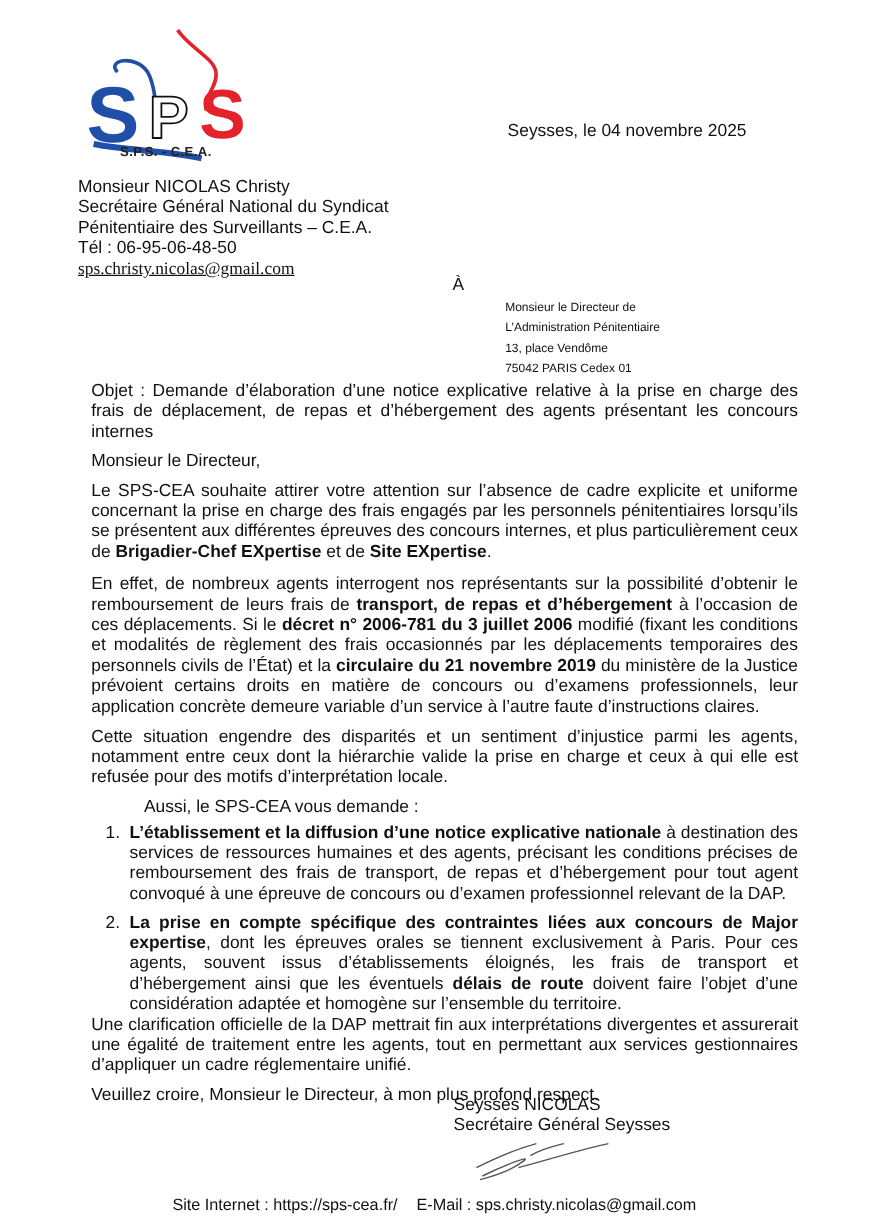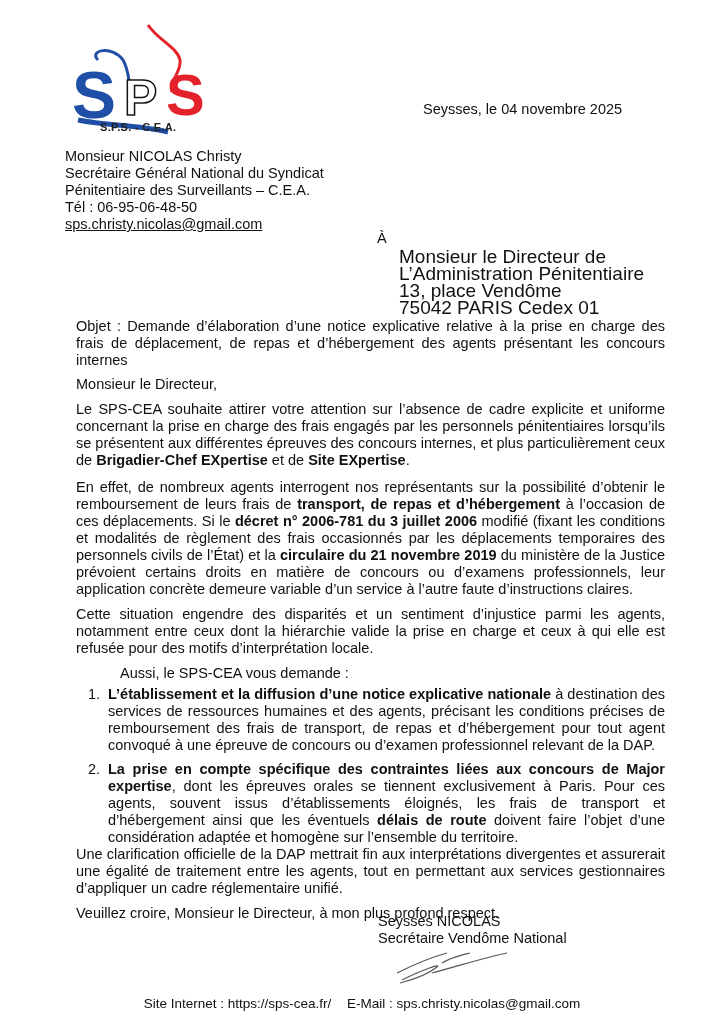--- a/index.html
+++ b/index.html
@@ -3,23 +3,23 @@
 <meta charset="utf-8">
 <style>
   html, body { margin: 0; padding: 0; background: #ffffff; }
   body { width: 724px; height: 1024px; position: relative; overflow: hidden;
          font-family: "Liberation Sans", sans-serif; color: #111; }
   .page { position: absolute; left: 0; top: 0; width: 724px; height: 1024px; }
   .logo { position: absolute; left: 68px; top: 20px; width: 150px; height: 115px; }
   .logo-caption { position: absolute; left: 100px; top: 121px; font-size: 11px; font-weight: bold; color: #222; letter-spacing: 0.3px; }
   .date { position: absolute; left: 423px; top: 101px; font-size: 14.5px; }
   .sender { position: absolute; left: 65px; top: 148px; font-size: 14.5px; line-height: 17px; }
-  .sender .email { text-decoration: underline; }
+  .sender .email { text-decoration: underline; font-family: Liberation Serif, serif; }
   .a-mark { position: absolute; left: 377px; top: 230px; font-size: 14.5px; }
-  .recipient { position: absolute; left: 399px; top: 248px; font-size: 19px; line-height: 17px; }
+  .recipient { position: absolute; left: 421px; top: 248px; font-size: 10px; line-height: 17px; }
   .body { position: absolute; left: 76px; top: 318px; width: 589px; font-size: 14.5px; line-height: 17px; text-align: justify; }
   .body p { margin: 0 0 8px 0; }
   .subject { font-weight: normal; margin-bottom: 7px !important; }
   .salutation { margin-bottom: 8px !important; }
   b { font-weight: bold; }
   ol { margin: 0 0 0 0; padding-left: 28px; }
   ol li { padding-left: 4px; margin-bottom: 7px; text-align: justify; }
   ol li::marker { font-weight: normal; }
   .closing-para { margin-top: 0 !important; }
   .sig { position: absolute; left: 378px; top: 913px; font-size: 14.5px; line-height: 17px; }
@@ -81,21 +81,21 @@
       <li><b>L’établissement et la diffusion d’une notice explicative nationale</b><span> à destination des services de ressources humaines et des agents, précisant les conditions précises de remboursement des frais de transport, de repas et d’hébergement pour tout agent convoqué à une épreuve de concours ou d’examen professionnel relevant de la DAP.</span></li>
       <li style="margin-bottom:0;"><b>La prise en compte spécifique des contraintes liées aux concours de Major expertise</b><span>, dont les épreuves orales se tiennent exclusivement à Paris. Pour ces agents, souvent issus d’établissements éloignés, les frais de transport et d’hébergement ainsi que les éventuels </span><b>délais de route</b><span> doivent faire l’objet d’une considération adaptée et homogène sur l’ensemble du territoire.</span></li>
     </ol>
 
     <p class="closing-para">Une clarification officielle de la DAP mettrait fin aux interprétations divergentes et assurerait une égalité de traitement entre les agents, tout en permettant aux services gestionnaires d’appliquer un cadre réglementaire unifié.</p>
     <p>Veuillez croire, Monsieur le Directeur, à mon plus profond respect.</p>
   </div>
 
   <div class="sig">
     <div>Seysses NICOLAS</div>
-    <div>Secrétaire Vendôme National</div>
+    <div>Secrétaire Général Seysses</div>
   </div>
 
   <svg class="signature-svg" viewBox="0 0 120 40">
     <path d="M5 28 C 25 18, 40 12, 55 8 M10 35 C 30 25, 50 18, 45 22 C 35 30, 20 35, 8 38" fill="none" stroke="#555" stroke-width="1.2"></path>
     <path d="M50 18 C 60 12, 70 10, 78 8 M40 28 C 70 20, 95 12, 115 8" fill="none" stroke="#555" stroke-width="1.2"></path>
   </svg>
 
   <div class="footer">
     <span>Site Internet : https://sps-cea.fr/</span>
     <span>E-Mail : sps.christy.nicolas@gmail.com</span>

